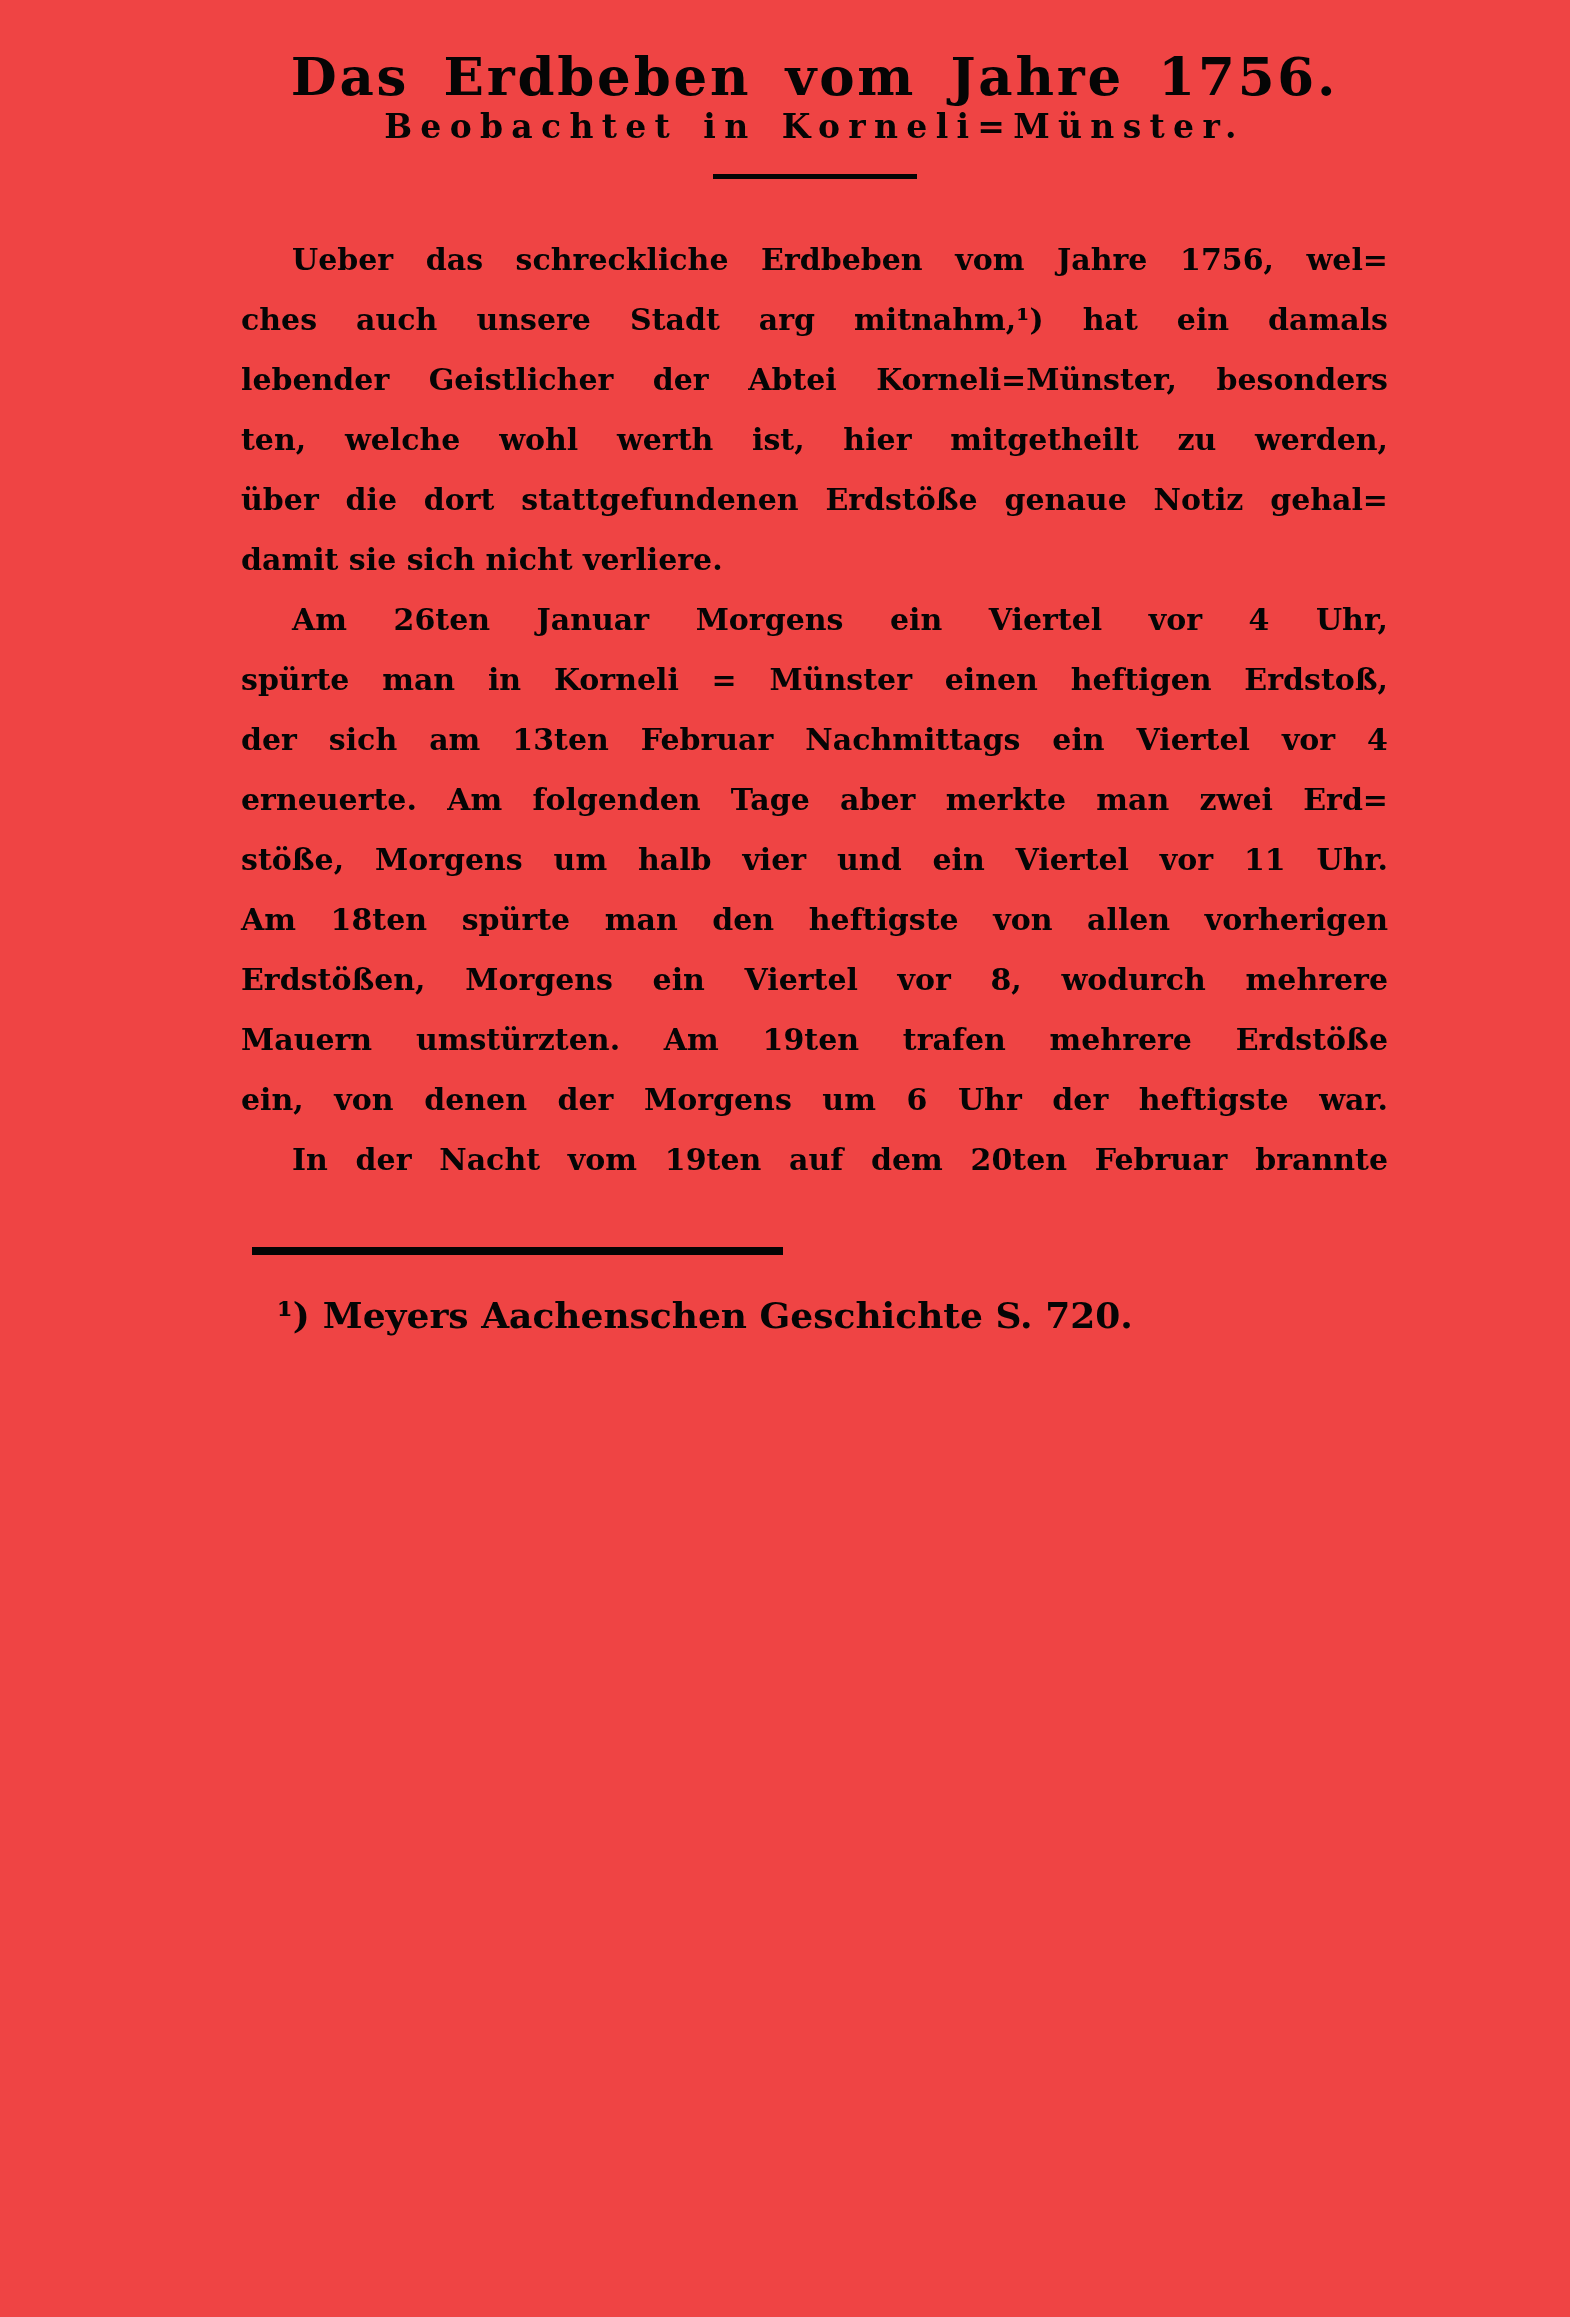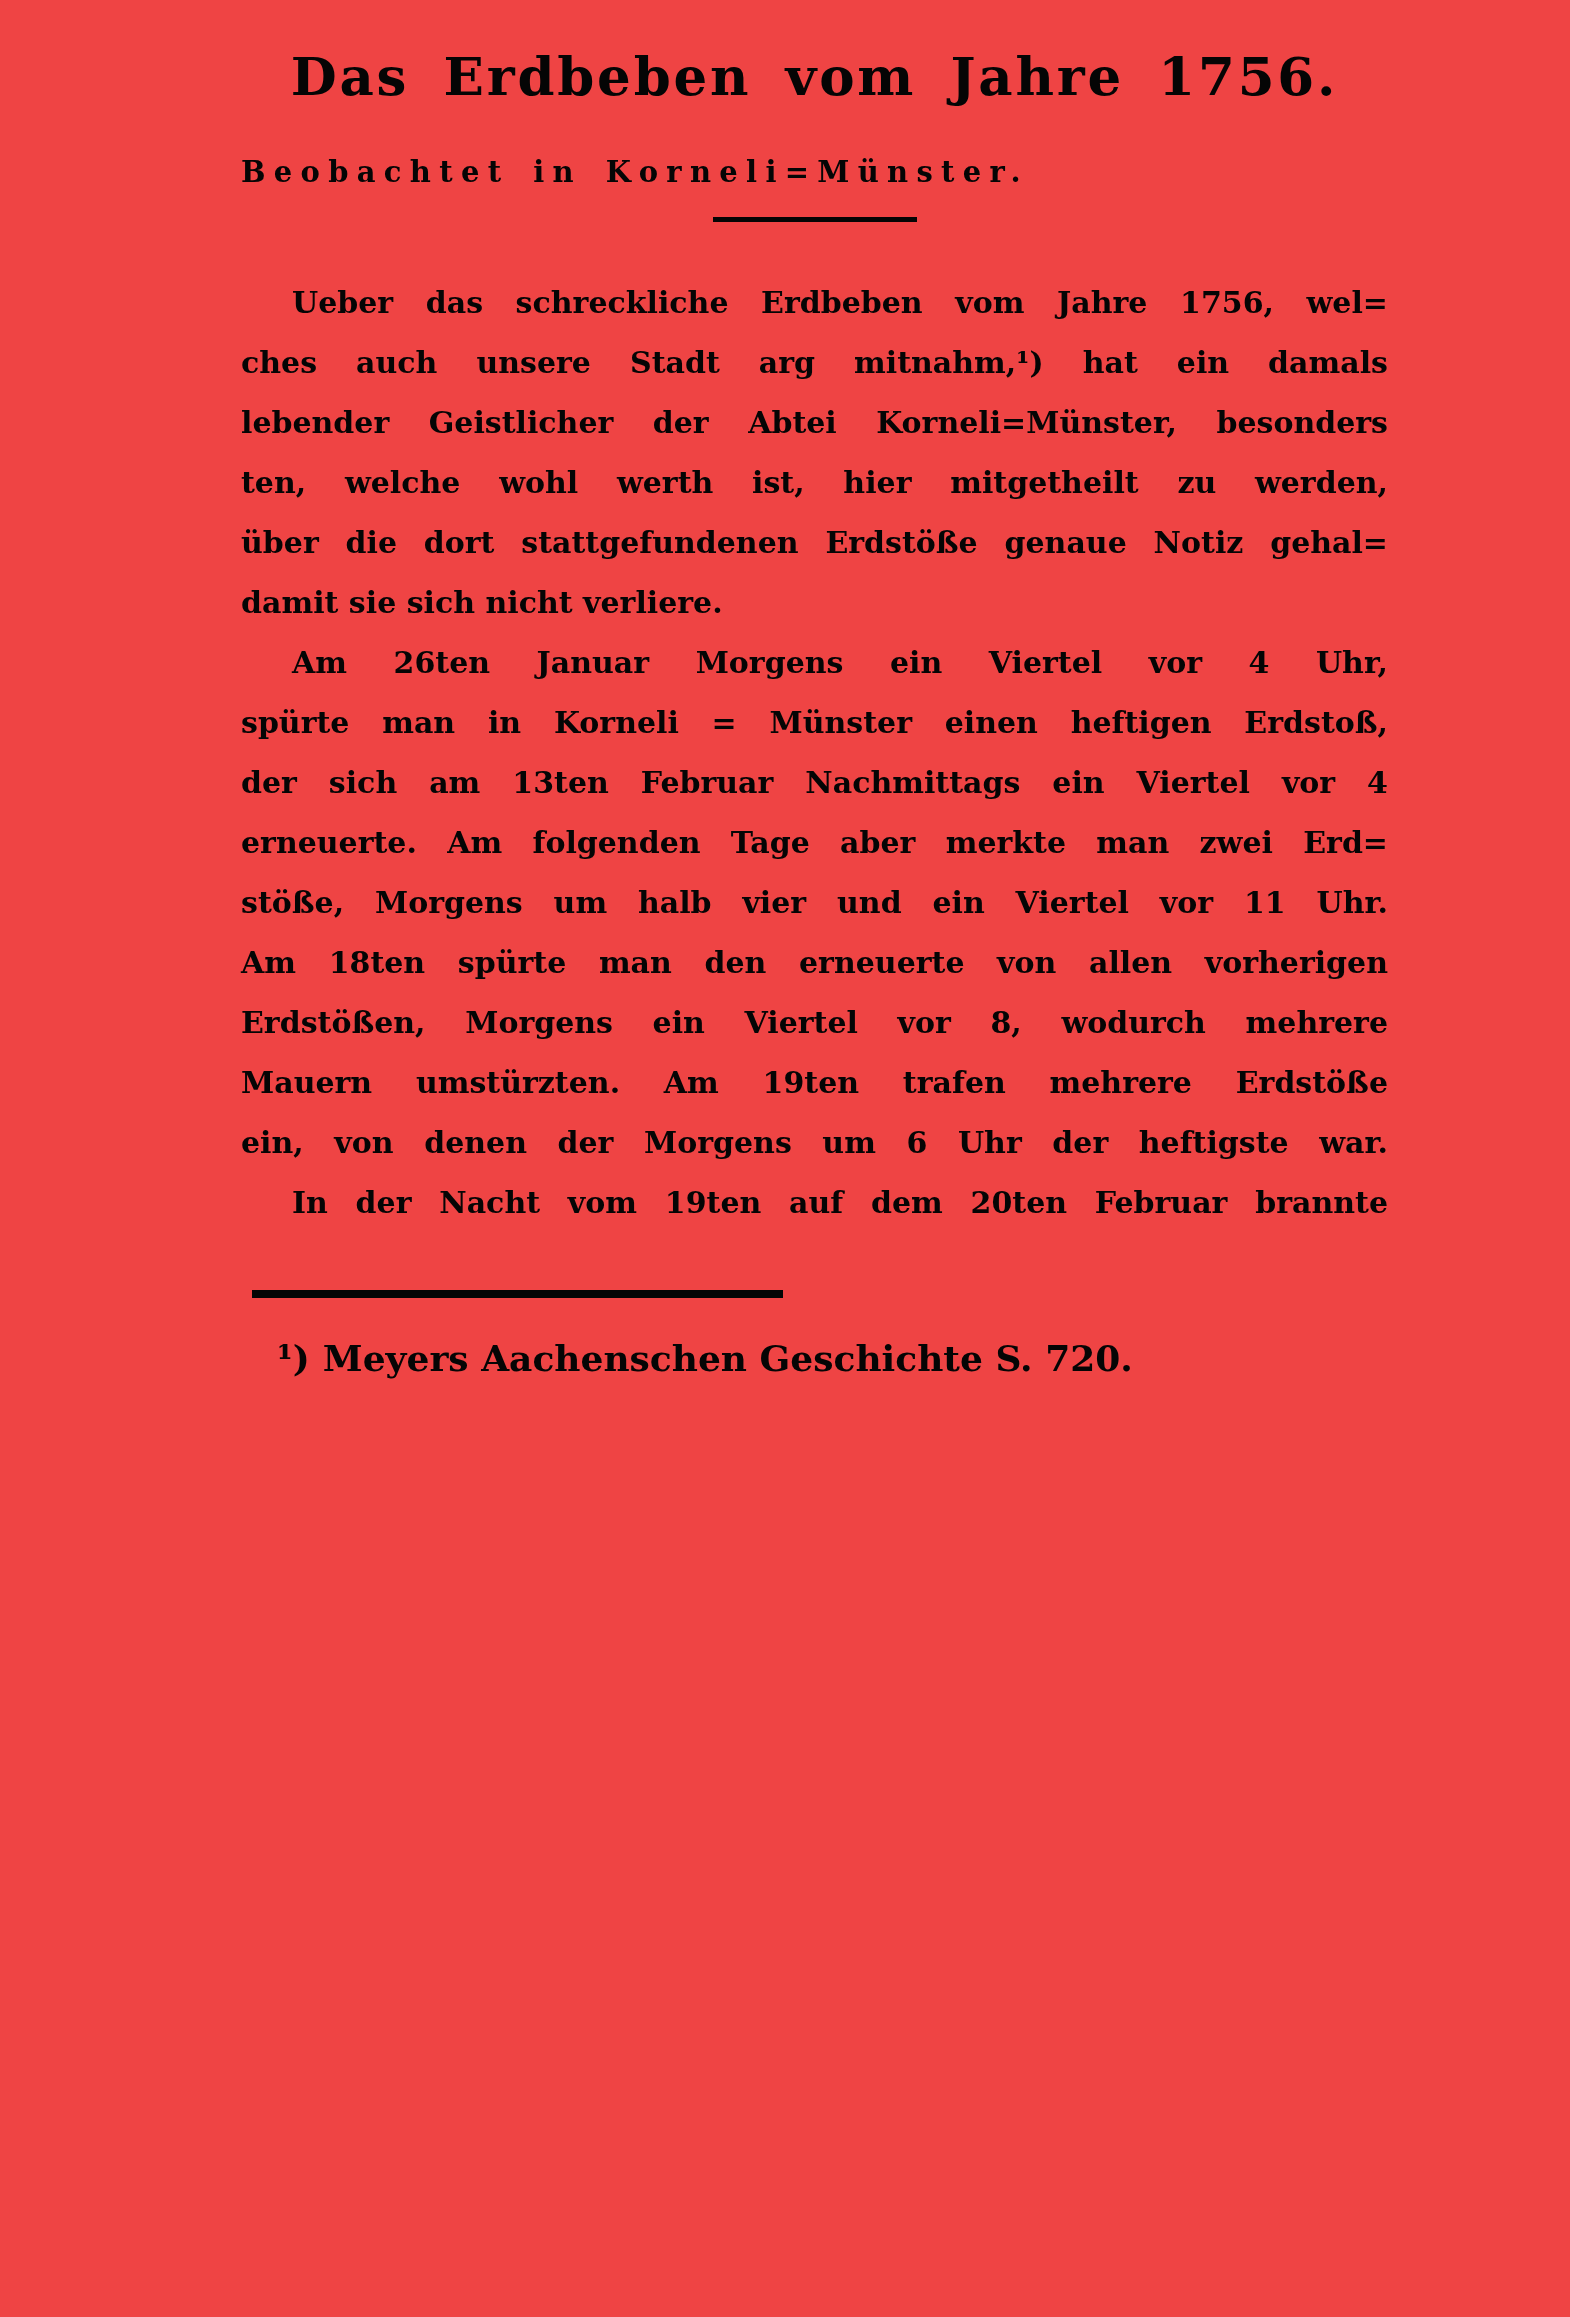--- a/index.html
+++ b/index.html
@@ -22,23 +22,22 @@
   .title {
     margin-top: 46px;
     text-align: center;
     font-size: 53px;
     font-weight: bold;
     letter-spacing: 2.8px;
     word-spacing: 13px;
     line-height: 1.15;
   }
   .subtitle {
-    margin-top: 48px;
-    text-align: left;
-    font-size: 29px;
+    text-align: center;
+    font-size: 33px;
     font-weight: bold;
     letter-spacing: 8.3px;
     word-spacing: 5.5px;
     line-height: 1.2;
   }
   .subtitle-rule {
     width: 204px;
     height: 4.6px;
     background: #050505;
     margin: 27.5px auto 0 auto;
@@ -94,21 +93,21 @@
       <div class="line j">ches auch unsere Stadt arg mitnahm,¹) hat ein damals</div>
       <div class="line j">lebender Geistlicher der Abtei Korneli=Münster, besonders</div>
       <div class="line j">ten, welche wohl werth ist, hier mitgetheilt zu werden,</div>
       <div class="line j">über die dort stattgefundenen Erdstöße genaue Notiz gehal=</div>
       <div class="line">damit sie sich nicht verliere.</div>
       <div class="line j indent">Am 26ten Januar Morgens ein Viertel vor 4 Uhr,</div>
       <div class="line j">spürte man in Korneli = Münster einen heftigen Erdstoß,</div>
       <div class="line j">der sich am 13ten Februar Nachmittags ein Viertel vor 4</div>
       <div class="line j">erneuerte. Am folgenden Tage aber merkte man zwei Erd=</div>
       <div class="line j">stöße, Morgens um halb vier und ein Viertel vor 11 Uhr.</div>
-      <div class="line j">Am 18ten spürte man den erneuerte von allen vorherigen</div>
+      <div class="line j">Am 18ten spürte man den heftigste von allen vorherigen</div>
       <div class="line j">Erdstößen, Morgens ein Viertel vor 8, wodurch mehrere</div>
       <div class="line j">Mauern umstürzten. Am 19ten trafen mehrere Erdstöße</div>
       <div class="line j">ein, von denen der Morgens um 6 Uhr der heftigste war.</div>
       <div class="line j indent">In der Nacht vom 19ten auf dem 20ten Februar brannte</div>
     </div>
 
     <div class="footnote-rule"></div>
 
     <div class="footnote">
       <span class="marker">¹)</span><span>Meyers Aachenschen Geschichte S. 720.</span>

